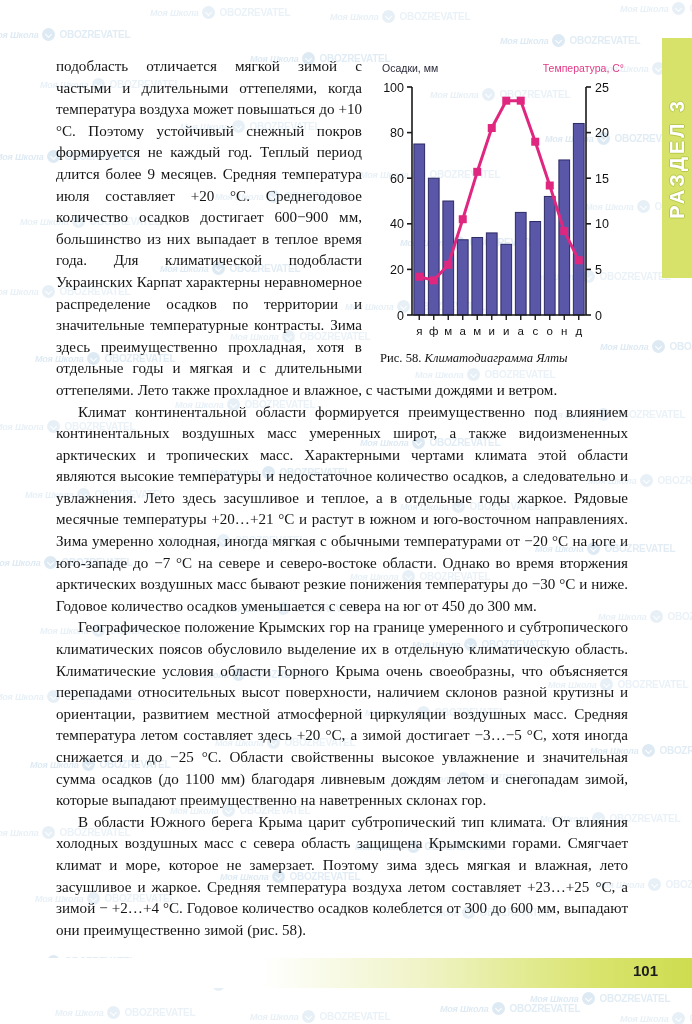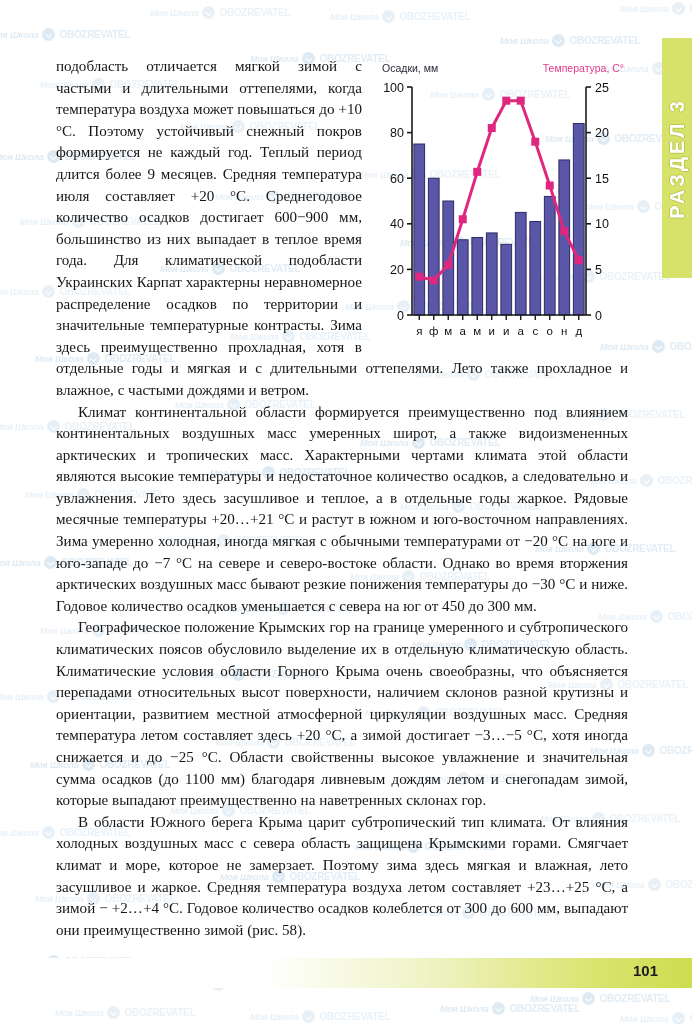--- a/index.html
+++ b/index.html
@@ -577,20 +577,24 @@
           <rect x="111.75" y="47.04" width="8" height="8" fill="#e0277f"></rect>
           <rect x="126.25" y="19.68" width="8" height="8" fill="#e0277f"></rect>
           <rect x="140.75" y="19.68" width="8" height="8" fill="#e0277f"></rect>
           <rect x="155.25" y="60.72" width="8" height="8" fill="#e0277f"></rect>
           <rect x="169.75" y="104.50" width="8" height="8" fill="#e0277f"></rect>
           <rect x="184.25" y="150.10" width="8" height="8" fill="#e0277f"></rect>
           <rect x="198.75" y="179.28" width="8" height="8" fill="#e0277f"></rect>
         </svg>
     </div>
 
+    <div class="fig-caption">
+      <span>Рис. 58.</span>
+      <span class="cap-em">Климатодиаграмма Ялты</span>
+    </div>
   </div>
 
   <p class="body-text">подобласть отличается мягкой зимой с частыми и длительными оттепелями, когда температура воздуха может повышаться до +10 °С. Поэтому устойчивый снежный покров формируется не каждый год. Теплый период длится более 9 месяцев. Средняя температура июля составляет +20 °С. Среднегодовое количество осадков достигает 600−900 мм, большинство из них выпадает в теплое время года. Для климатической подобласти Украинских Карпат характерны неравномерное распределение осадков по территории и значительные температурные контрасты. Зима здесь преимущественно прохладная, хотя в отдельные годы и мягкая и с длительными оттепелями. Лето также прохладное и влажное, с частыми дождями и ветром.</p>
   <p class="body-text indent">Климат континентальной области формируется преимущественно под влиянием континентальных воздушных масс умеренных широт, а также видоизмененных арктических и тропических масс. Характерными чертами климата этой области являются высокие температуры и недостаточное количество осадков, а следовательно и увлажнения. Лето здесь засушливое и теплое, а в отдельные годы жаркое. Рядовые месячные температуры +20…+21 °С и растут в южном и юго-восточном направлениях. Зима умеренно холодная, иногда мягкая с обычными температурами от −20 °С на юге и юго-западе до −7 °С на севере и северо-востоке области. Однако во время вторжения арктических воздушных масс бывают резкие понижения температуры до −30 °С и ниже. Годовое количество осадков уменьшается с севера на юг от 450 до 300 мм.</p>
   <p class="body-text indent">Географическое положение Крымских гор на границе умеренного и субтропического климатических поясов обусловило выделение их в отдельную климатическую область. Климатические условия области Горного Крыма очень своеобразны, что объясняется перепадами относительных высот поверхности, наличием склонов разной крутизны и ориентации, развитием местной атмосферной циркуляции воздушных масс. Средняя температура летом составляет здесь +20 °С, а зимой достигает −3…−5 °С, хотя иногда снижается и до −25 °С. Области свойственны высокое увлажнение и значительная сумма осадков (до 1100 мм) благодаря ливневым дождям летом и снегопадам зимой, которые выпадают преимущественно на наветренных склонах гор.</p>
   <p class="body-text indent">В области Южного берега Крыма царит субтропический тип климата. От влияния холодных воздушных масс с севера область защищена Крымскими горами. Смягчает климат и море, которое не замерзает. Поэтому зима здесь мягкая и влажная, лето засушливое и жаркое. Средняя температура воздуха летом составляет +23…+25 °С, а зимой − +2…+4 °С. Годовое количество осадков колеблется от 300 до 600 мм, выпадают они преимущественно зимой (рис. 58).</p>
 </div>
 
 <div id="footer-bar">
   <span id="page-number">101</span>

